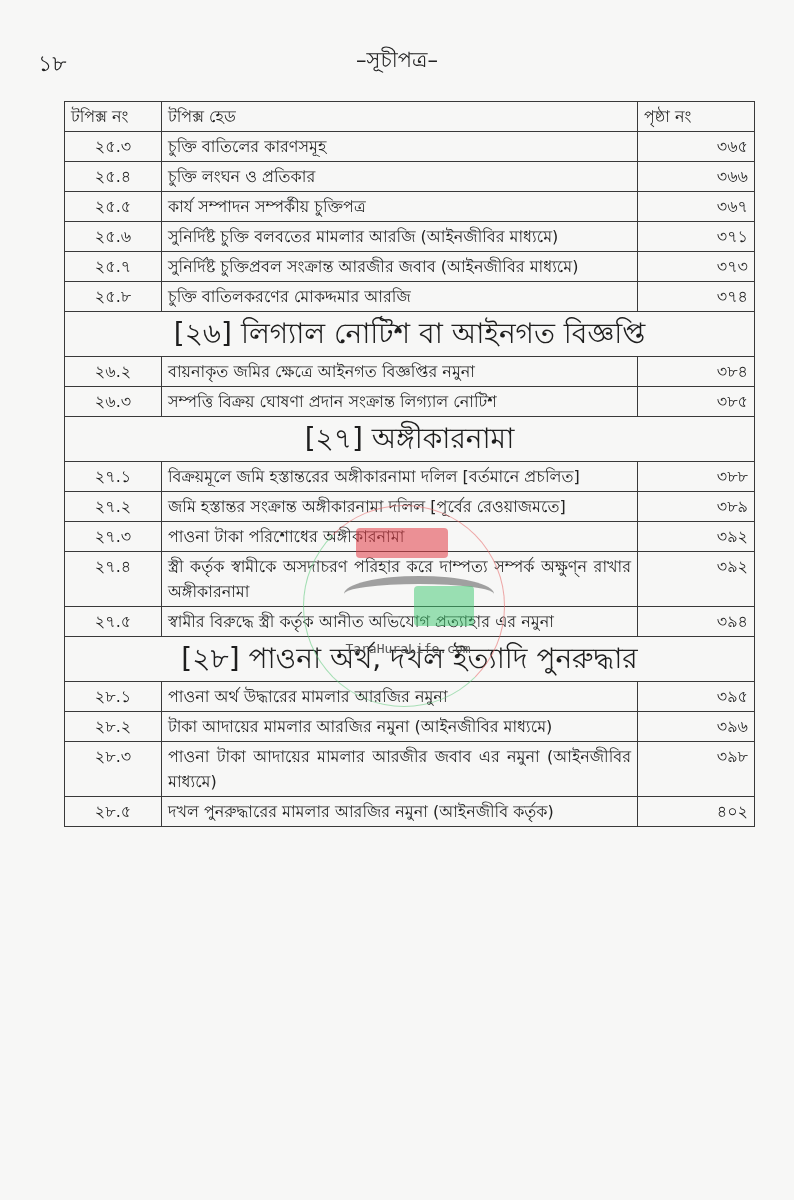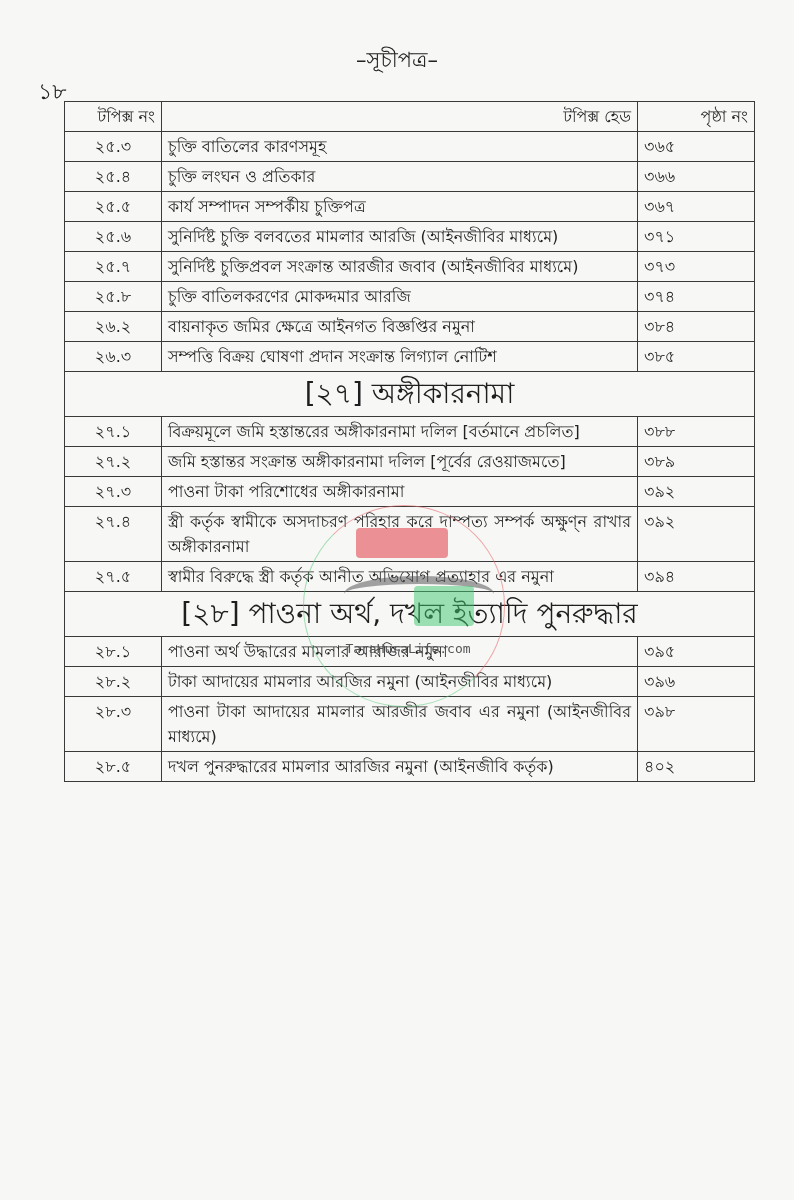--- a/index.html
+++ b/index.html
@@ -6,21 +6,21 @@
   body {
     width: 794px; height: 1200px;
     background: #f7f7f6;
     font-family: "DejaVu Sans", "Liberation Sans", sans-serif;
     color: #222;
     position: relative;
     overflow: hidden;
   }
   .page-num {
     position: absolute; left: 38px; top: 46px;
-    font-size: 22px; color: #222; margin-top: 28px;
+    font-size: 22px; color: #222;
   }
   .page-title {
     position: absolute; left: 0; top: 44px; width: 794px;
     text-align: center; font-size: 21px; color: #222;
   }
   table.toc {
     position: absolute; left: 64px; top: 101px;
     width: 690px; border-collapse: collapse;
     table-layout: fixed;
   }
@@ -28,23 +28,23 @@
     border: 1.5px solid #3a3a3a;
     font-size: 16px;
     line-height: 25px;
     padding: 2px 6px;
     vertical-align: top;
     font-weight: normal;
   }
   col.c-num { width: 97px; }
   col.c-head { width: 476px; }
   col.c-page { width: 117px; }
-  th { text-align: right; background: #f7f7f6; margin-top: 20px; }
+  th { text-align: left; background: #f7f7f6; margin-top: 20px; }
   td.num { text-align: center; }
-  td.page { text-align: left; }
+  td.page { text-align: right; }
   td.title { text-align: justify; }
   tr.section td {
     text-align: center; font-size: 28px; line-height: 40px;
     padding: 2px 6px; color: #1e1e1e;
   }
   .watermark {
     position: absolute; left: 303px; top: 505px; width: 200px; height: 200px;
     border-radius: 50%;
     border: 1px solid rgba(230,100,100,0.55);
     border-left-color: rgba(90,200,120,0.55);
@@ -113,20 +113,23 @@
         <td class="num">২৫.৭</td>
         <td class="title">সুনির্দিষ্ট চুক্তিপ্রবল সংক্রান্ত আরজীর জবাব (আইনজীবির মাধ্যমে)</td>
         <td class="page">৩৭৩</td>
       </tr>
     <tr>
         <td class="num">২৫.৮</td>
         <td class="title">চুক্তি বাতিলকরণের মোকদ্দমার আরজি</td>
         <td class="page">৩৭৪</td>
       </tr>
 
+    <tr class="section">
+        <td colspan="3">[২৬] লিগ্যাল নোটিশ বা আইনগত বিজ্ঞপ্তি</td>
+      </tr>
     <tr>
         <td class="num">২৬.২</td>
         <td class="title">বায়নাকৃত জমির ক্ষেত্রে আইনগত বিজ্ঞপ্তির নমুনা</td>
         <td class="page">৩৮৪</td>
       </tr>
     <tr>
         <td class="num">২৬.৩</td>
         <td class="title">সম্পত্তি বিক্রয় ঘোষণা প্রদান সংক্রান্ত লিগ্যাল নোটিশ</td>
         <td class="page">৩৮৫</td>
       </tr>

